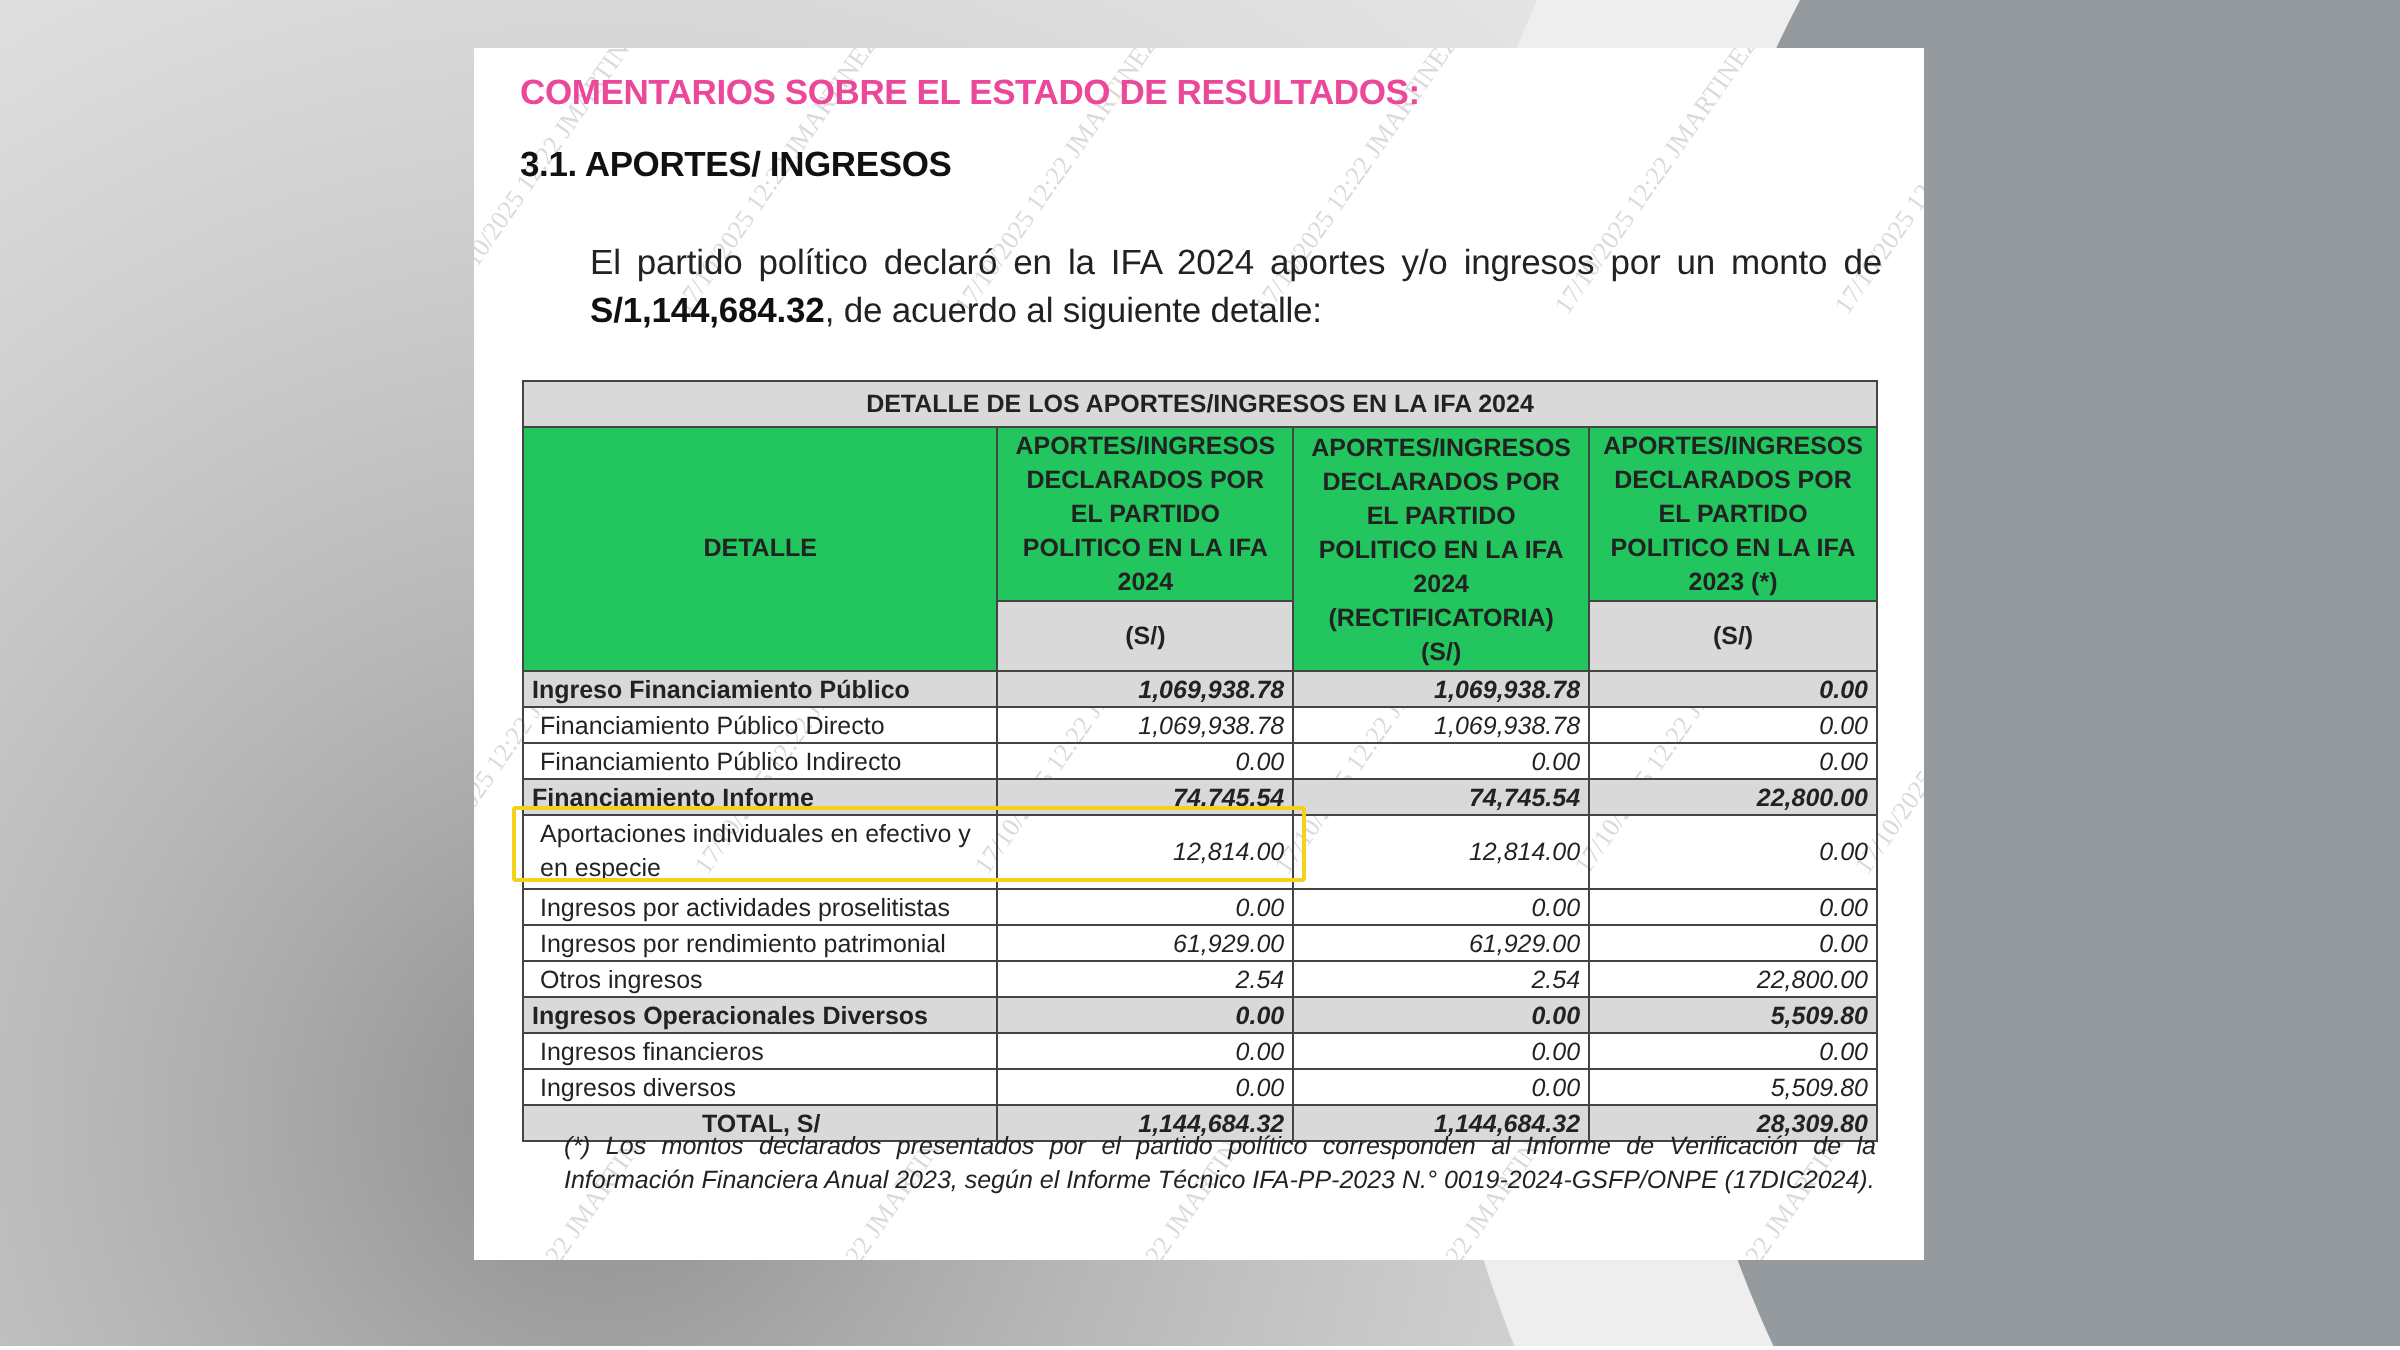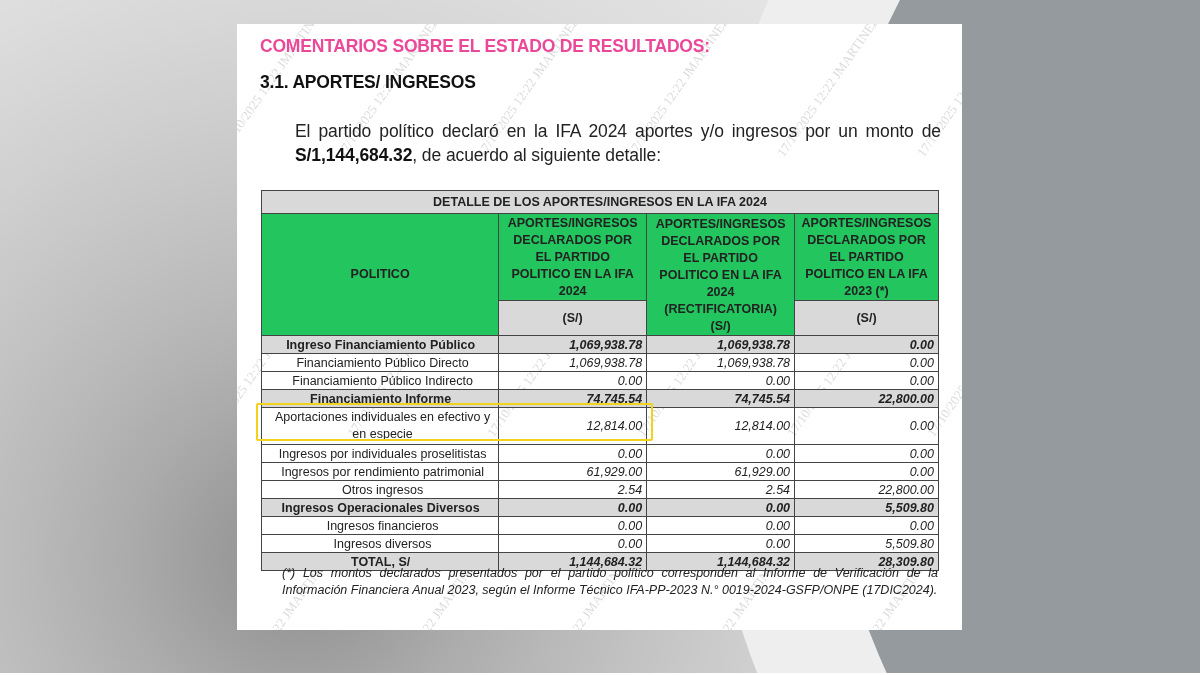--- a/index.html
+++ b/index.html
@@ -75,21 +75,21 @@
     }
     th.hdr {
       background: #22c55e; font-weight: bold; text-align: center;
       font-size: 12.5px; line-height: 17px; vertical-align: middle;
       padding: 0 2px;
     }
     th.unit {
       background: #d9d9d9; font-weight: bold; text-align: center;
       font-size: 12.5px; line-height: 17px; height: 34px;
     }
-    td { height: 18px; padding: 0 3px 0 4px; line-height: 16px; text-align: center; }
+    td { height: 18px; padding: 0 3px 0 4px; line-height: 16px; }
     td.num { text-align: right; padding-right: 4px; font-style: italic; }
     tr.group td { background: #d9d9d9; font-weight: bold; }
     tr.total td { background: #d9d9d9; font-weight: bold; margin-left: 28px; }
     tr.total td.label { text-align: center; }
     tr.tall td { height: 37px; }
     .highlight {
       position: absolute; left: 19px; top: 379px; width: 397px; height: 38px;
       border: 2.5px solid #f2d21b; border-radius: 2px;
       pointer-events: none;
     }
@@ -139,21 +139,21 @@
       <col style="width:238px">
       <col style="width:148px">
       <col style="width:148px">
       <col style="width:144px">
     </colgroup>
     <thead>
       <tr>
         <th class="band" colspan="4">DETALLE DE LOS APORTES/INGRESOS EN LA IFA 2024</th>
       </tr>
       <tr>
-        <th class="hdr" rowspan="2">POLITICO</th>
+        <th class="hdr" rowspan="2">DETALLE</th>
         <th class="hdr" style="height:86px;">
           <div>APORTES/INGRESOS</div>
           <div>DECLARADOS POR</div>
           <div>EL PARTIDO</div>
           <div>POLITICO EN LA IFA</div>
           <div>2024</div>
         </th>
         <th class="hdr" rowspan="2" style="vertical-align:top;padding-top:2px;">
           <div>APORTES/INGRESOS</div>
           <div>DECLARADOS POR</div>
@@ -201,21 +201,21 @@
         <td class="num">74,745.54</td>
         <td class="num">22,800.00</td>
       </tr>
       <tr class="tall">
         <td style="padding-left:8px;line-height:17px">Aportaciones individuales en efectivo y en especie</td>
         <td class="num">12,814.00</td>
         <td class="num">12,814.00</td>
         <td class="num">0.00</td>
       </tr>
       <tr>
-        <td style="padding-left:8px">Ingresos por individuales proselitistas</td>
+        <td style="padding-left:8px">Ingresos por actividades proselitistas</td>
         <td class="num">0.00</td>
         <td class="num">0.00</td>
         <td class="num">0.00</td>
       </tr>
       <tr>
         <td style="padding-left:8px">Ingresos por rendimiento patrimonial</td>
         <td class="num">61,929.00</td>
         <td class="num">61,929.00</td>
         <td class="num">0.00</td>
       </tr>

